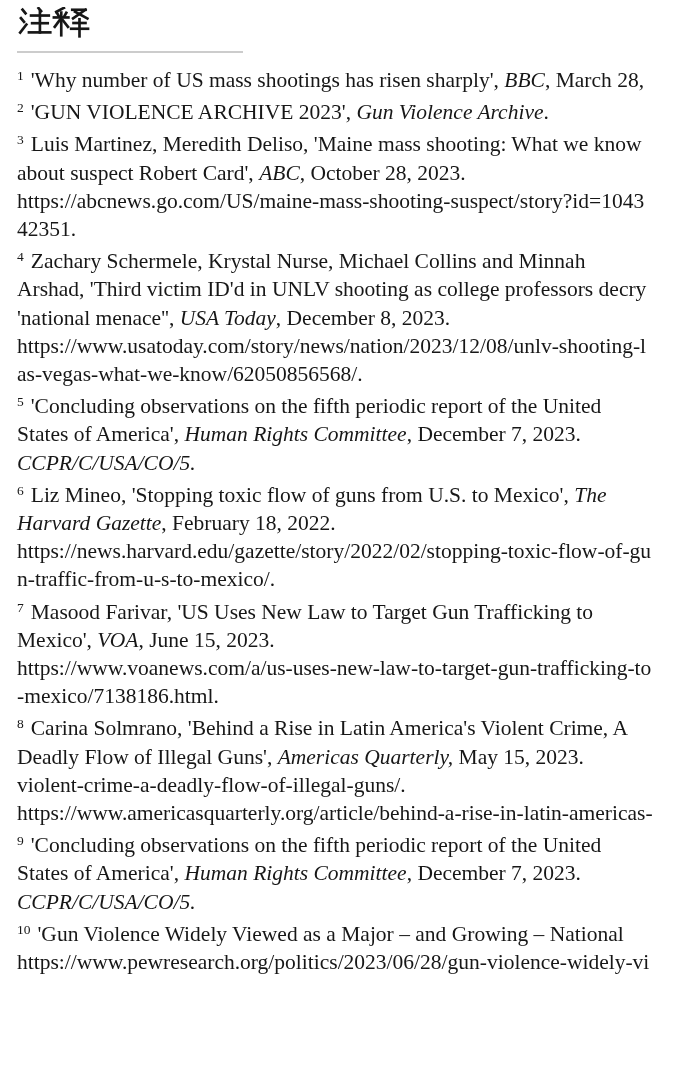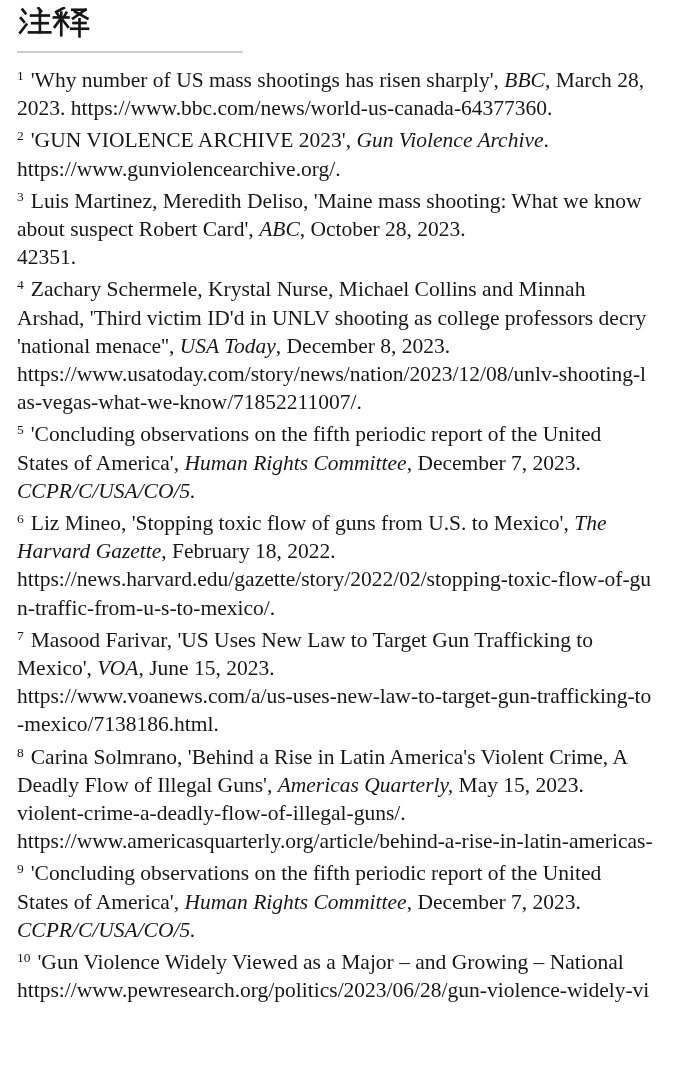--- a/index.html
+++ b/index.html
@@ -61,37 +61,36 @@
         <path d="M57.4 11.5 V27.5"></path>
       </g>
     </svg>
 
     <div class="divider"></div>
   </div>
 
   <div class="footnotes">
       <div class="fn">
         <div class="fn-line"><span class="fn-num">1</span><span>'Why number of US mass shootings has risen sharply', </span><em>BBC</em><span>, March 28,</span></div>
-        <div class="fn-line"><span>2023. https://www.bbc.com/news/world-us-canada-64377360.</span></div>
       </div>
       <div class="fn">
         <div class="fn-line"><span class="fn-num">2</span><span>'GUN VIOLENCE ARCHIVE 2023', </span><em>Gun Violence Archive</em><span>.</span></div>
-        <div class="fn-line"><span>https://www.gunviolencearchive.org/.</span></div>
       </div>
       <div class="fn">
         <div class="fn-line"><span class="fn-num">3</span><span>Luis Martinez, Meredith Deliso, 'Maine mass shooting: What we know</span></div>
         <div class="fn-line"><span>about suspect Robert Card', </span><em>ABC</em><span>, October 28, 2023.</span></div>
+        <div class="fn-line"><span>https://abcnews.go.com/US/maine-mass-shooting-suspect/story?id=1043</span></div>
         <div class="fn-line"><span>42351.</span></div>
       </div>
       <div class="fn">
         <div class="fn-line"><span class="fn-num">4</span><span>Zachary Schermele, Krystal Nurse, Michael Collins and Minnah</span></div>
         <div class="fn-line"><span>Arshad, 'Third victim ID'd in UNLV shooting as college professors decry</span></div>
         <div class="fn-line"><span>'national menace'', </span><em>USA Today</em><span>, December 8, 2023.</span></div>
         <div class="fn-line"><span>https://www.usatoday.com/story/news/nation/2023/12/08/unlv-shooting-l</span></div>
-        <div class="fn-line"><span>as-vegas-what-we-know/71852211007/.</span></div>
+        <div class="fn-line"><span>as-vegas-what-we-know/62050856568/.</span></div>
       </div>
       <div class="fn">
         <div class="fn-line"><span class="fn-num">5</span><span>'Concluding observations on the fifth periodic report of the United</span></div>
         <div class="fn-line"><span>States of America', </span><em>Human Rights Committee</em><span>, December 7, 2023.</span></div>
         <div class="fn-line"><em>CCPR/C/USA/CO/5.</em></div>
       </div>
       <div class="fn">
         <div class="fn-line"><span class="fn-num">6</span><span>Liz Mineo, 'Stopping toxic flow of guns from U.S. to Mexico', </span><em>The</em></div>
         <div class="fn-line"><em>Harvard Gazette</em><span>, February 18, 2022.</span></div>
         <div class="fn-line"><span>https://news.harvard.edu/gazette/story/2022/02/stopping-toxic-flow-of-gu</span></div>

